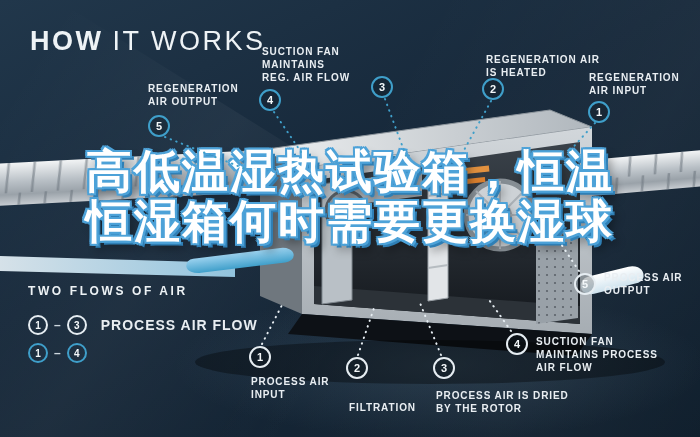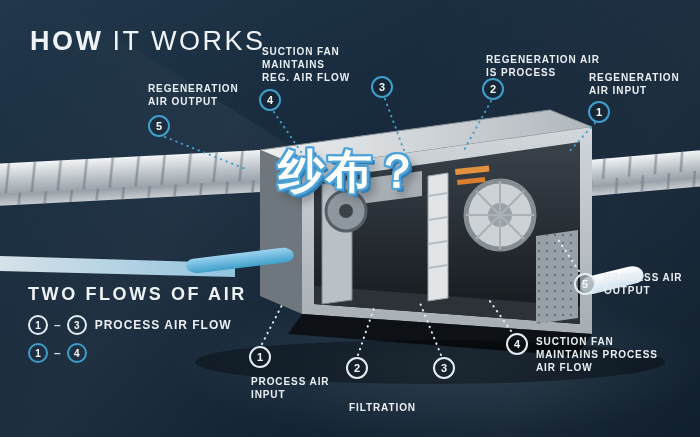--- a/index.html
+++ b/index.html
@@ -39,30 +39,30 @@
       4px 4px 0 #2f7fb5,6px 7px 10px rgba(0,0,0,0.45);}
   .swoosh{position:absolute;z-index:4;}
   .swoosh.blue{left:186px;top:253px;width:108px;height:15px;transform:rotate(-7deg);
     background:linear-gradient(180deg,#9bd2ef,#3f9fca);
     border-radius:10px 16px 12px 18px / 60% 70% 60% 70%;}
   .swoosh.white{left:580px;top:271px;width:64px;height:18px;transform:rotate(-14deg);
     background:linear-gradient(180deg,#ffffff,#cfe3ee);
     border-radius:14px 18px 10px 16px / 70% 80% 60% 70%;}
   
   .legend-head{position:absolute;left:28px;top:284px;z-index:7;color:#edf2f5;
-    font-size:18px;font-weight:600;letter-spacing:2.6px;}
+    font-size:12px;font-weight:600;letter-spacing:2.6px;}
   .legend-row{position:absolute;left:28px;z-index:7;display:flex;align-items:center;}
   .legend-row.r1{top:315px;}
   .legend-row.r2{top:343px;}
   .lcirc{width:16px;height:16px;border-radius:50%;border:2px solid #e6edf2;
     color:#f4f8fa;font-size:10px;font-weight:bold;display:flex;align-items:center;
     justify-content:center;flex:0 0 auto;}
   .legend-row.regen .lcirc{border-color:#3f9fca;}
   .ldash{color:#cdd7de;font-weight:bold;margin:0 6px;font-size:12px;}
-  .llabel{color:#e9eef2;font-size:12px;font-weight:bold;letter-spacing:1px;margin-left:8px;text-align:right;}
+  .llabel{color:#e9eef2;font-size:14px;font-weight:bold;letter-spacing:1px;margin-left:14px;text-align:right;}
 </style>
 </head>
 <body>
 
 <div class="stage">
 
   <div class="streak s1"></div>
   <div class="streak s2"></div>
   <div class="floorglow"></div>
 
@@ -153,56 +153,59 @@
       <line x1="441" y1="355" x2="420" y2="303" stroke="#e6edf2"></line>
       <line x1="511" y1="331" x2="487" y2="297" stroke="#e6edf2"></line>
     </g>
   </svg>
 
   <div class="title">
     <span class="t-bold">HOW</span><span class="t-light">IT WORKS</span>
   </div>
 
   <div class="headline">
-    <div class="hl">纱布？</div>
+    <div class="hl">高低温湿热试验箱，恒温</div>
+    <div class="hl">恒湿箱何时需要更换湿球</div>
   </div>
   <div class="swoosh blue"></div>
   <div class="swoosh white"></div>
 
   <div class="co-label" style="left:148px;top:82px">REGENERATION
 AIR OUTPUT</div>
   <div class="badge blue" style="left:148px;top:115px">5</div>
 
   <div class="co-label" style="left:262px;top:45px">SUCTION FAN
 MAINTAINS
 REG. AIR FLOW</div>
   <div class="badge blue" style="left:259px;top:89px">4</div>
 
   <div class="badge blue" style="left:371px;top:76px">3</div>
 
   <div class="co-label" style="left:486px;top:53px">REGENERATION AIR
-IS PROCESS</div>
+IS HEATED</div>
   <div class="badge blue" style="left:482px;top:78px">2</div>
 
   <div class="co-label" style="left:589px;top:71px">REGENERATION
 AIR INPUT</div>
   <div class="badge blue" style="left:588px;top:101px">1</div>
 
   <div class="badge" style="left:574px;top:273px">5</div>
   <div class="co-label" style="left:604px;top:271px">PROCESS AIR
 OUTPUT</div>
 
   <div class="badge" style="left:249px;top:346px">1</div>
   <div class="co-label" style="left:251px;top:375px">PROCESS AIR
 INPUT</div>
 
   <div class="badge" style="left:346px;top:357px">2</div>
   <div class="co-label" style="left:349px;top:401px">FILTRATION</div>
 
   <div class="badge" style="left:433px;top:357px">3</div>
+  <div class="co-label" style="left:436px;top:389px">PROCESS AIR IS DRIED
+BY THE ROTOR</div>
 
   <div class="badge" style="left:506px;top:333px">4</div>
   <div class="co-label" style="left:536px;top:335px">SUCTION FAN
 MAINTAINS PROCESS
 AIR FLOW</div>
 
   <div class="legend-head">TWO FLOWS OF AIR</div>
   <div class="legend-row r1 process">
     <span class="lcirc">1</span>
     <span class="ldash">–</span>

